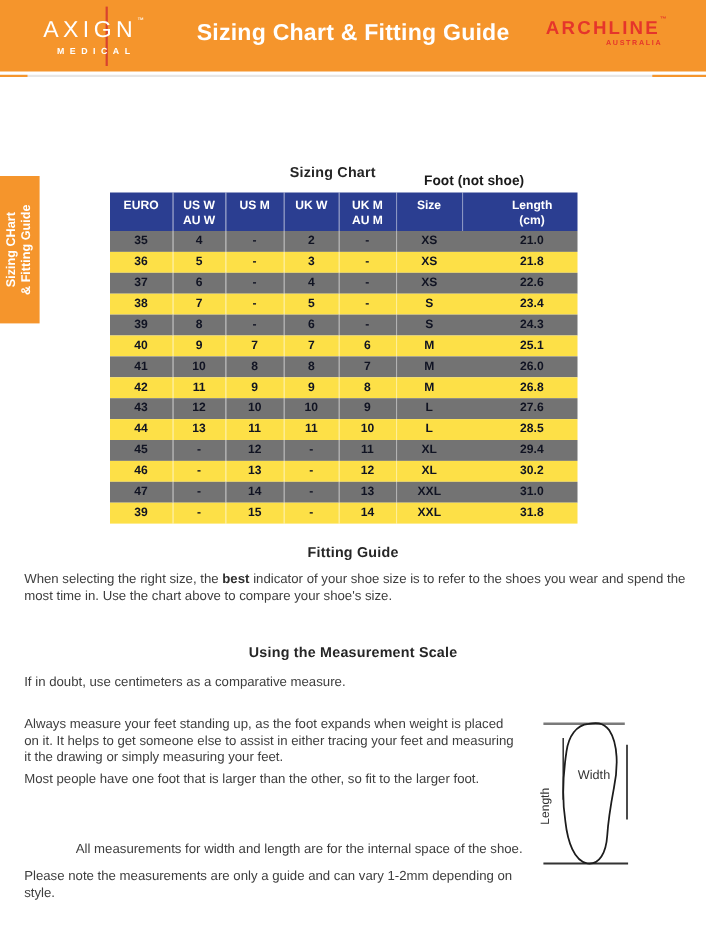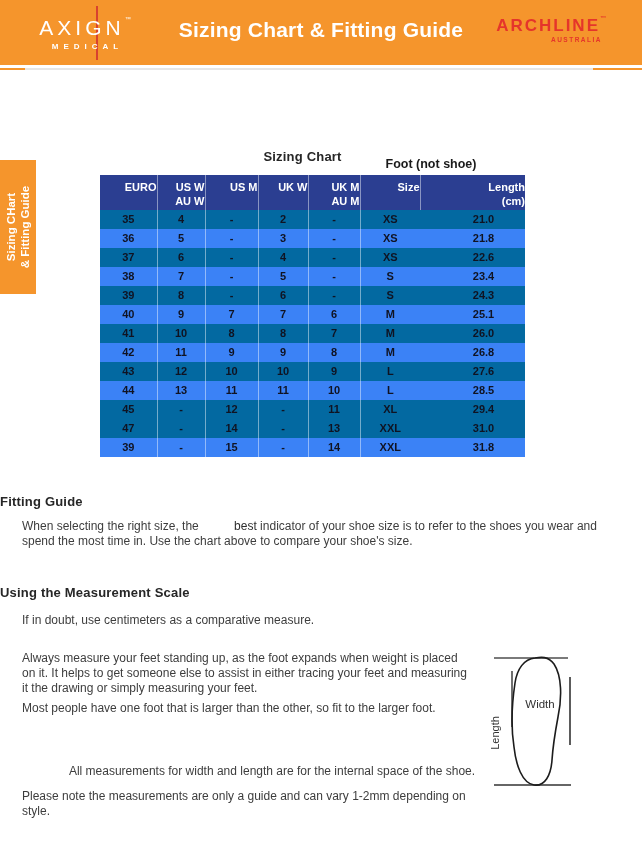--- a/index.html
+++ b/index.html
@@ -56,49 +56,49 @@
   .foot-label {
     position:absolute; left:350px; top:157px; width:162px;
     text-align:center; font-size:12.5px; font-weight:bold; color:#1a1a1a;
   }
   table.sizing {
     position:absolute; left:100px; top:175px; width:425px;
     border-collapse:collapse; table-layout:fixed;
   }
   table.sizing th {
     background:#2B3E91; color:#fff; font-size:11px; font-weight:bold;
-    vertical-align:top; padding-top:5px; height:35px; line-height:1.3; text-align:right;
+    vertical-align:top; padding-top:5px; height:35px; line-height:1.3; text-align:center;
   }
   table.sizing th, table.sizing td { border:none; }
   table.sizing th:not(:last-child) { border-right:1px solid rgba(255,255,255,.45); }
   table.sizing td {
     height:19px; font-size:11px; font-weight:600; color:#101322; text-align:center;
     line-height:19px; padding:0;
   }
   table.sizing td:nth-child(-n+5) { border-right:1px solid rgba(255,255,255,.45); }
   table.sizing th:last-child, table.sizing td:last-child { padding-left:22px; }
-  tr.row-blue td { background:#0369a1; }
-  tr.row-peri td { background:#3b82f6; }
+  tr.row-blue td { background:#737373; }
+  tr.row-peri td { background:#fde047; }
 
   
   .section-heading {
-    position:absolute; left:0; width:642px; text-align:left;
+    position:absolute; left:0; width:642px; text-align:center;
     font-size:13px; font-weight:bold; color:#262626; letter-spacing:.2px;
   }
   #h-fitting { top:494px; }
   #h-measure { top:585px; }
   .para { position:absolute; left:22px; font-size:12px; line-height:15px; color:#3d3d3d; }
   #p1 { top:519px; width:604px; }
   #p2 { top:560px; width:604px; }
   #p3 { top:613px; width:500px; }
   #p4 { top:639px; width:452px;margin-top:12px; }
   #p5 { top:701px; width:500px; }
   #p6 { top:764px; width:500px;text-align:center; }
   #p7 { top:789px; width:455px; }
-  .para b { font-weight:normal; color:#2e2e2e;margin-left:32px; }
+  .para b { font-weight:bold; color:#2e2e2e; }
 
   
   .foot-diagram { position:absolute; left:488px; top:645px; width:94px; height:152px; }
   .foot-diagram svg { display:block; }
 </style>
 </head>
 <body>
 
 <div class="page">
 
@@ -244,20 +244,29 @@
         </tr>
         <tr class="row-blue">
           <td>45</td>
           <td>-</td>
           <td>12</td>
           <td>-</td>
           <td>11</td>
           <td>XL</td>
           <td>29.4</td>
         </tr>
+        <tr class="row-peri">
+          <td>46</td>
+          <td>-</td>
+          <td>13</td>
+          <td>-</td>
+          <td>12</td>
+          <td>XL</td>
+          <td>30.2</td>
+        </tr>
         <tr class="row-blue">
           <td>47</td>
           <td>-</td>
           <td>14</td>
           <td>-</td>
           <td>13</td>
           <td>XXL</td>
           <td>31.0</td>
         </tr>
         <tr class="row-peri">

